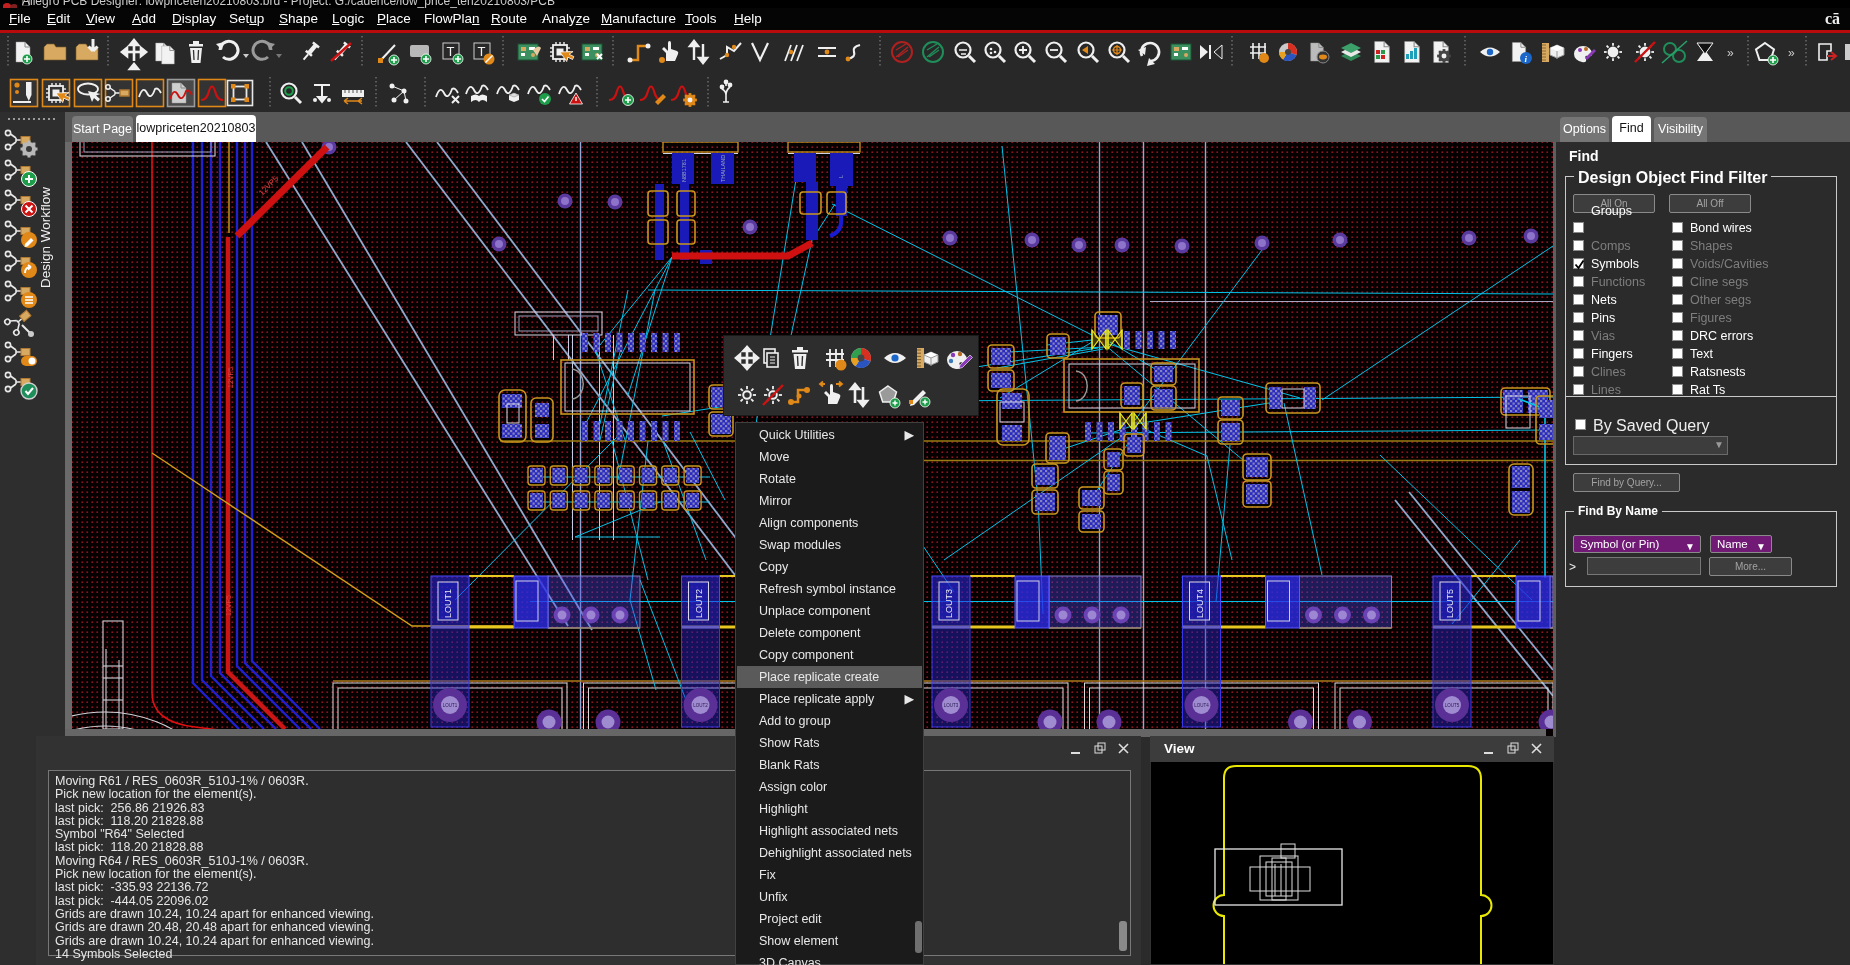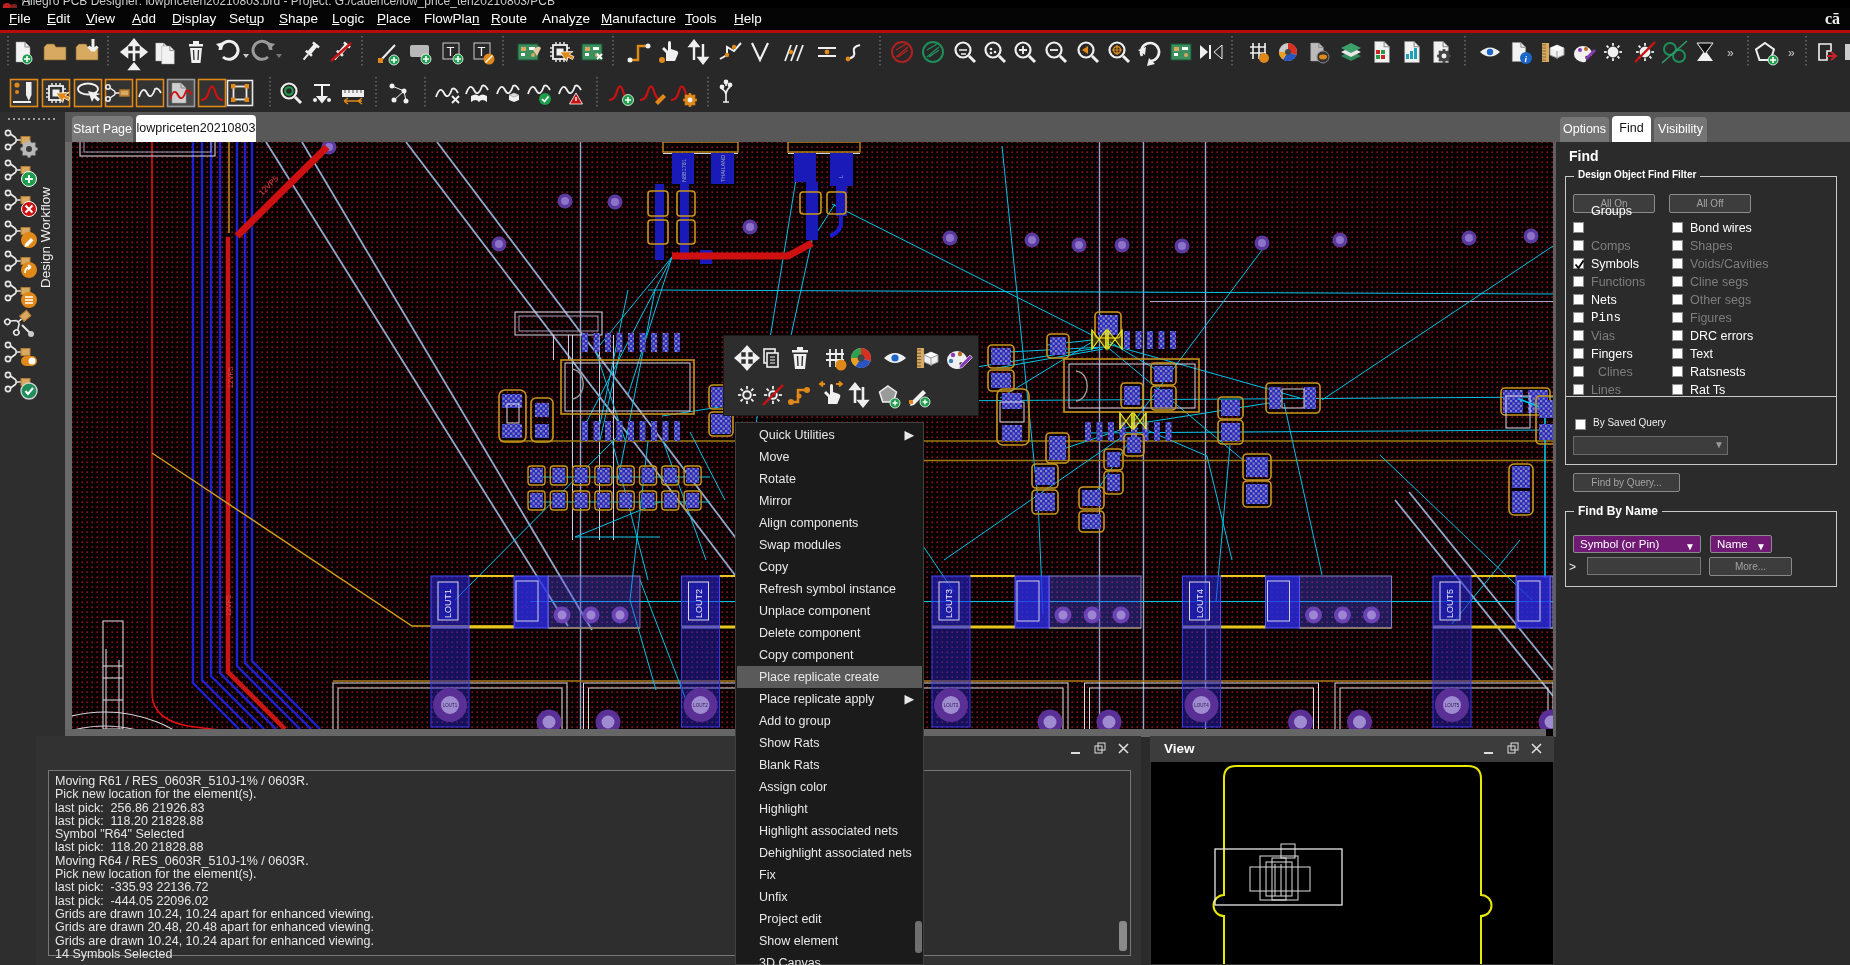--- a/index.html
+++ b/index.html
@@ -1046,21 +1046,21 @@
         <rect x="84" y="130" width="127" height="22" fill="none" stroke="#9aa3c0" stroke-width="1"></rect>
 </g>
     </svg>
   </div>
 <div class="abs" id="vscrollL"></div>
 <div class="abs" id="vscrollR"></div>
 <div class="abs" id="hscroll"></div>
 <div class="abs" id="rightpanel">
 <div style="position:absolute;left:13px;top:6px;font-size:14px;font-weight:bold;color:#fff;">Find</div>
 <div style="position:absolute;left:9px;top:34px;width:272px;height:289px;border:1px solid #c9c9c9;"></div>
-<div style="position:absolute;left:18px;top:27px;background:#2b2b2b;padding:0 4px;font-size:10px;font-weight:bold;color:#fff;">Design Object Find Filter</div>
+<div style="position:absolute;left:18px;top:27px;background:#2b2b2b;padding:0 4px;font-size:16px;font-weight:bold;color:#fff;">Design Object Find Filter</div>
 <div class="btn" style="left:17px;top:52px;width:82px;">All On</div>
 <div class="btn" style="left:113px;top:52px;width:82px;">All Off</div>
 <div class="cb" style="left:17px;top:80px;"></div>
     <div class="cblbl" style="left:35px;top:62px;">Groups</div>
 <div class="cb" style="left:116px;top:80px;"></div>
     <div class="cblbl" style="left:134px;top:79px;">Bond wires</div>
 <div class="cb" style="left:17px;top:98px;"></div>
     <div class="cblbl dis" style="left:35px;top:97px;">Comps</div>
 <div class="cb" style="left:116px;top:98px;"></div>
     <div class="cblbl dis" style="left:134px;top:97px;">Shapes</div>
@@ -1074,42 +1074,42 @@
     <div class="cblbl dis" style="left:134px;top:115px;">Voids/Cavities</div>
 <div class="cb" style="left:17px;top:134px;"></div>
     <div class="cblbl dis" style="left:35px;top:133px;">Functions</div>
 <div class="cb" style="left:116px;top:134px;"></div>
     <div class="cblbl dis" style="left:134px;top:133px;">Cline segs</div>
 <div class="cb" style="left:17px;top:152px;"></div>
     <div class="cblbl" style="left:35px;top:151px;">Nets</div>
 <div class="cb" style="left:116px;top:152px;"></div>
     <div class="cblbl dis" style="left:134px;top:151px;">Other segs</div>
 <div class="cb" style="left:17px;top:170px;"></div>
-    <div class="cblbl" style="left:35px;top:169px;font-family:Liberation Mono, monospace;">Pins</div>
+    <div class="cblbl" style="left:35px;top:169px;">Pins</div>
 <div class="cb" style="left:116px;top:170px;"></div>
     <div class="cblbl dis" style="left:134px;top:169px;">Figures</div>
 <div class="cb" style="left:17px;top:188px;"></div>
     <div class="cblbl dis" style="left:35px;top:187px;">Vias</div>
 <div class="cb" style="left:116px;top:188px;"></div>
     <div class="cblbl" style="left:134px;top:187px;">DRC errors</div>
 <div class="cb" style="left:17px;top:206px;"></div>
     <div class="cblbl" style="left:35px;top:205px;">Fingers</div>
 <div class="cb" style="left:116px;top:206px;"></div>
     <div class="cblbl" style="left:134px;top:205px;">Text</div>
 <div class="cb" style="left:17px;top:224px;"></div>
-    <div class="cblbl dis" style="left:35px;top:223px;margin-left:7px;">Clines</div>
+    <div class="cblbl dis" style="left:35px;top:223px;">Clines</div>
 <div class="cb" style="left:116px;top:224px;"></div>
     <div class="cblbl" style="left:134px;top:223px;">Ratsnests</div>
 <div class="cb" style="left:17px;top:242px;"></div>
     <div class="cblbl dis" style="left:35px;top:241px;">Lines</div>
 <div class="cb" style="left:116px;top:242px;"></div>
     <div class="cblbl" style="left:134px;top:241px;">Rat Ts</div>
 <div style="position:absolute;left:10px;top:254px;width:270px;height:1px;background:#c9c9c9;"></div>
 <div class="cb" style="left:19px;top:277px;"></div>
-<div style="position:absolute;left:37px;top:275px;font-size:10px;">By Saved Query</div>
+<div style="position:absolute;left:37px;top:275px;font-size:16px;">By Saved Query</div>
 <div style="position:absolute;left:17px;top:294px;width:155px;height:19px;background:#3d3d3d;border:1px solid #6a6a6a;">
       <span style="position:absolute;right:3px;top:2px;color:#999;font-size:10px;">▼</span>
     </div>
 <div class="btn" style="left:17px;top:331px;width:107px;">Find by Query...</div>
 <div style="position:absolute;left:9px;top:369px;width:272px;height:76px;border:1px solid #c9c9c9;"></div>
 <div style="position:absolute;left:18px;top:362px;background:#2b2b2b;padding:0 4px;font-size:12px;font-weight:bold;color:#fff;">Find By Name</div>
 <div class="dd" style="left:17px;top:393px;width:128px;">Symbol (or Pin)<span style="position:absolute;right:5px;top:2px;font-size:10px;">▼</span></div>
 <div class="dd" style="left:154px;top:393px;width:62px;">Name<span style="position:absolute;right:5px;top:2px;font-size:10px;">▼</span></div>
 <div style="position:absolute;left:13px;top:418px;font-size:12px;">&gt;</div>
 <div style="position:absolute;left:31px;top:415px;width:114px;height:18px;background:#3d3d3d;border:1px solid #777;"></div>

